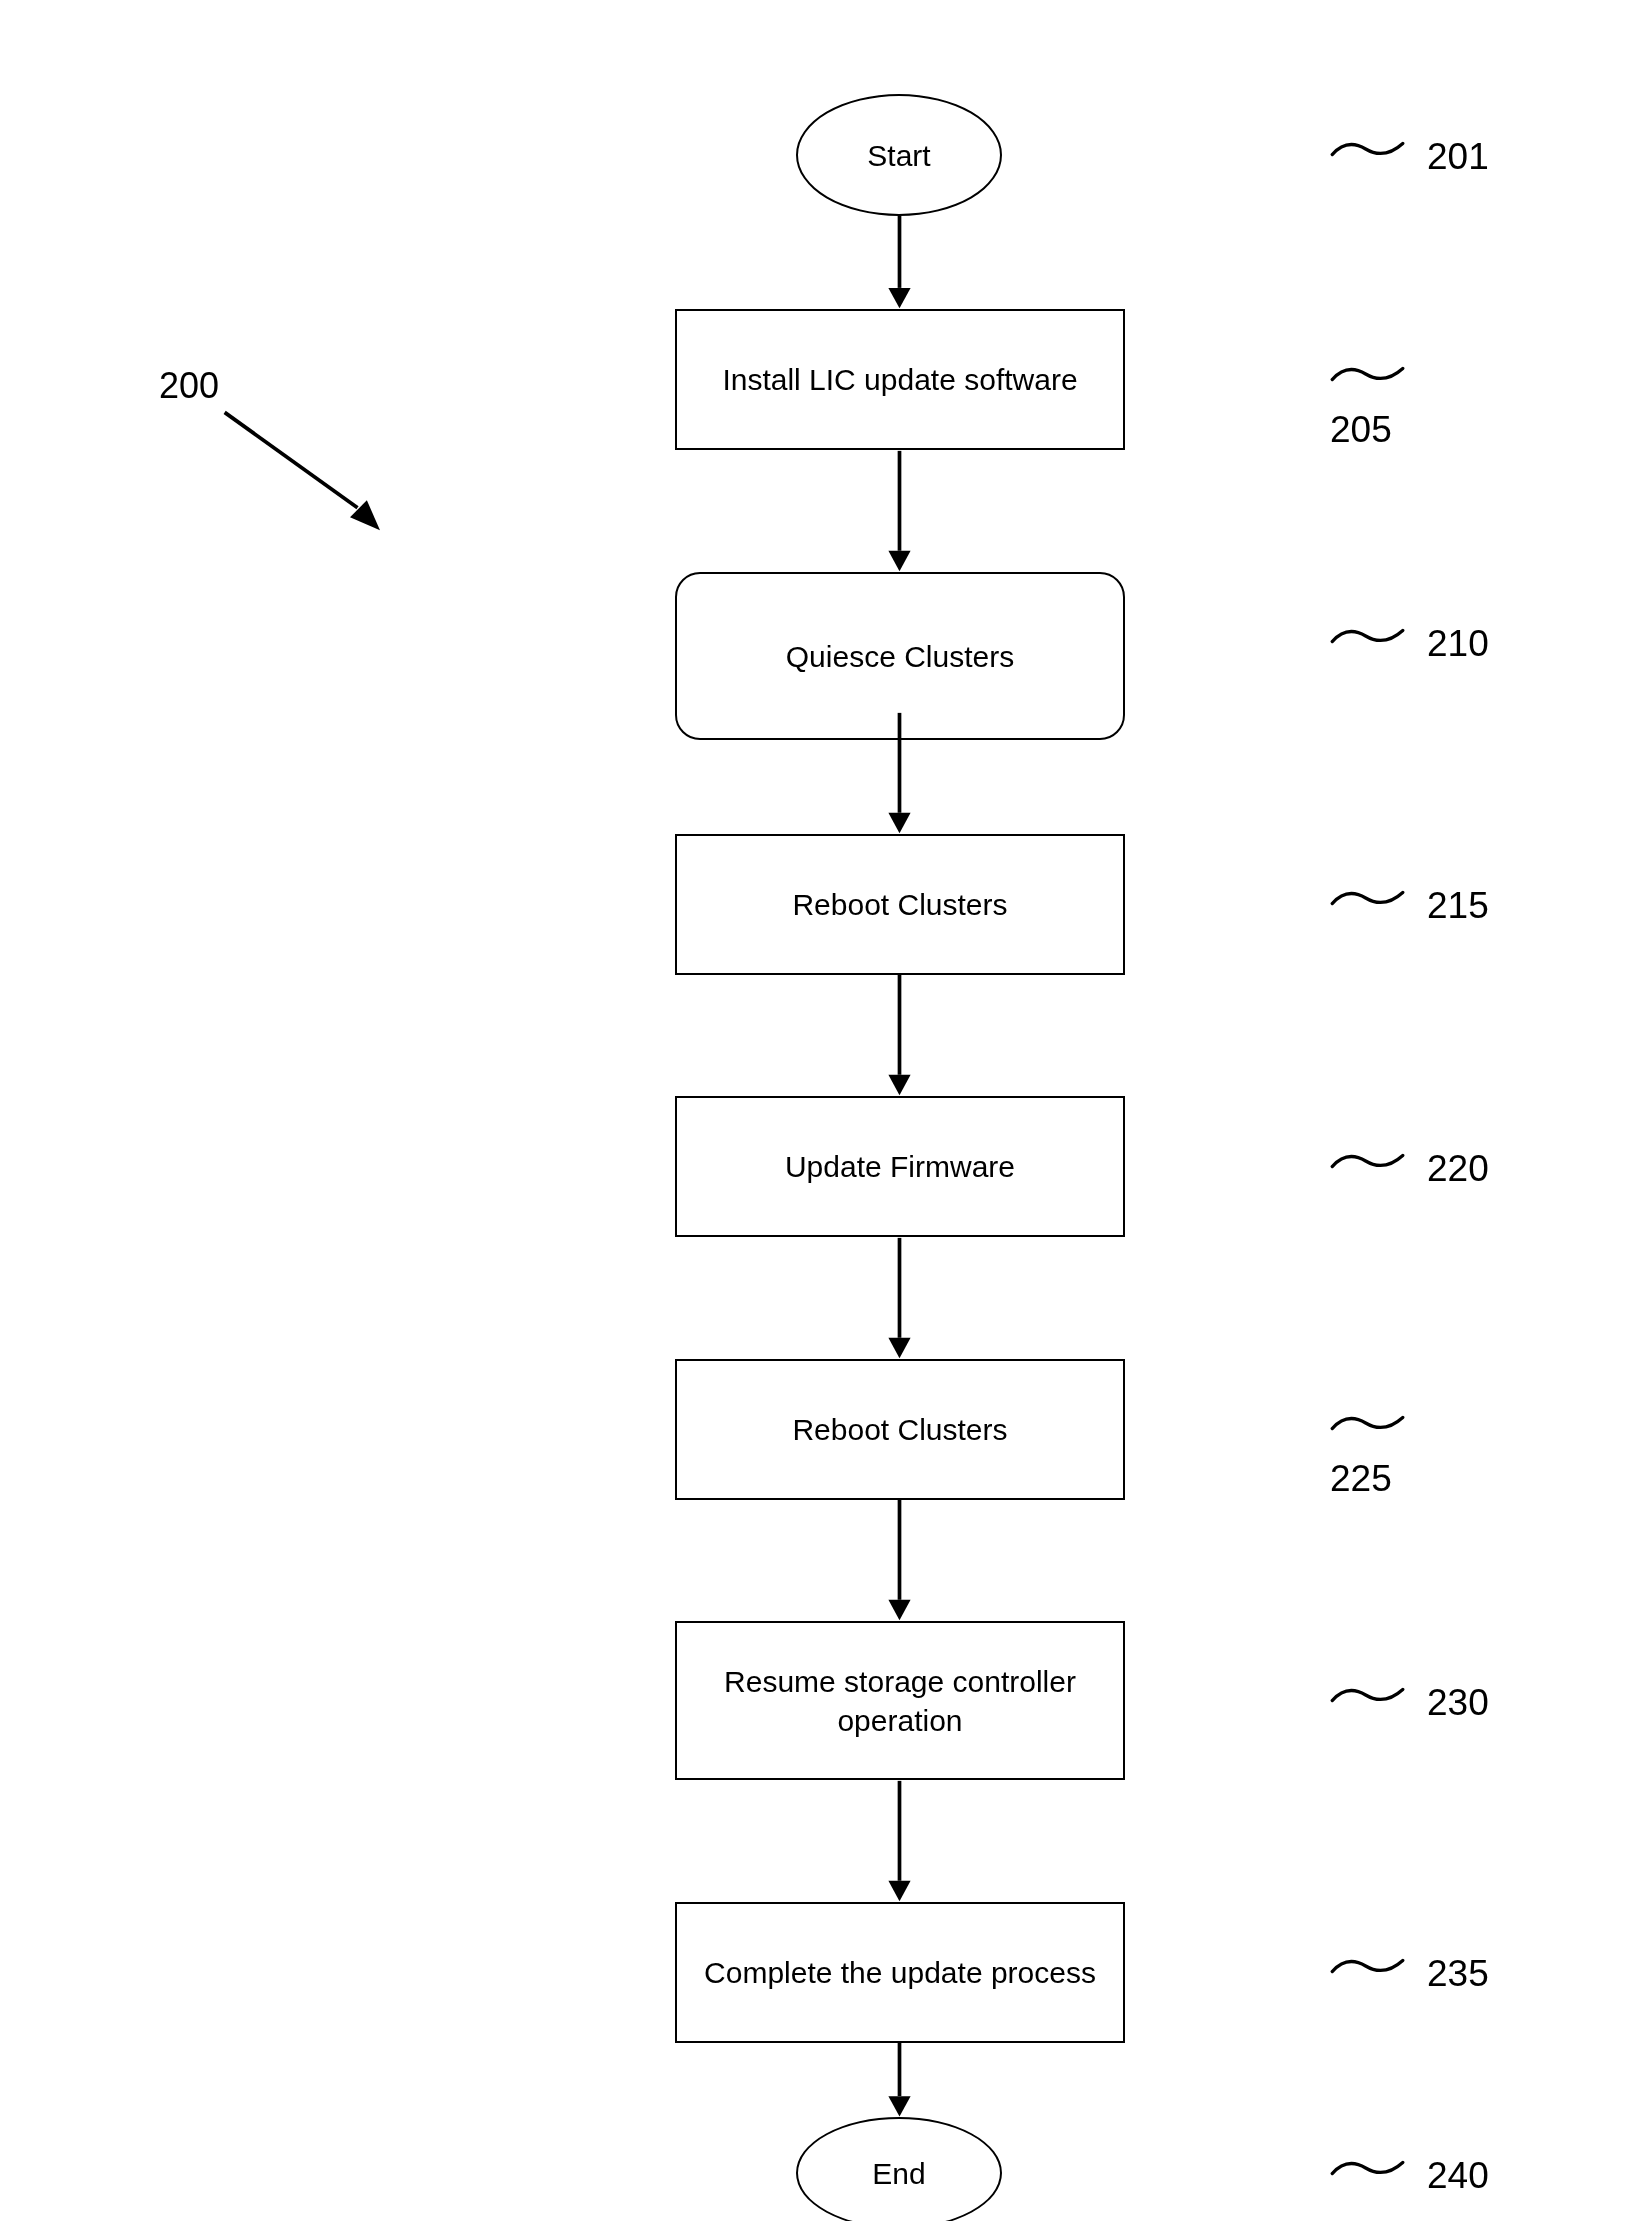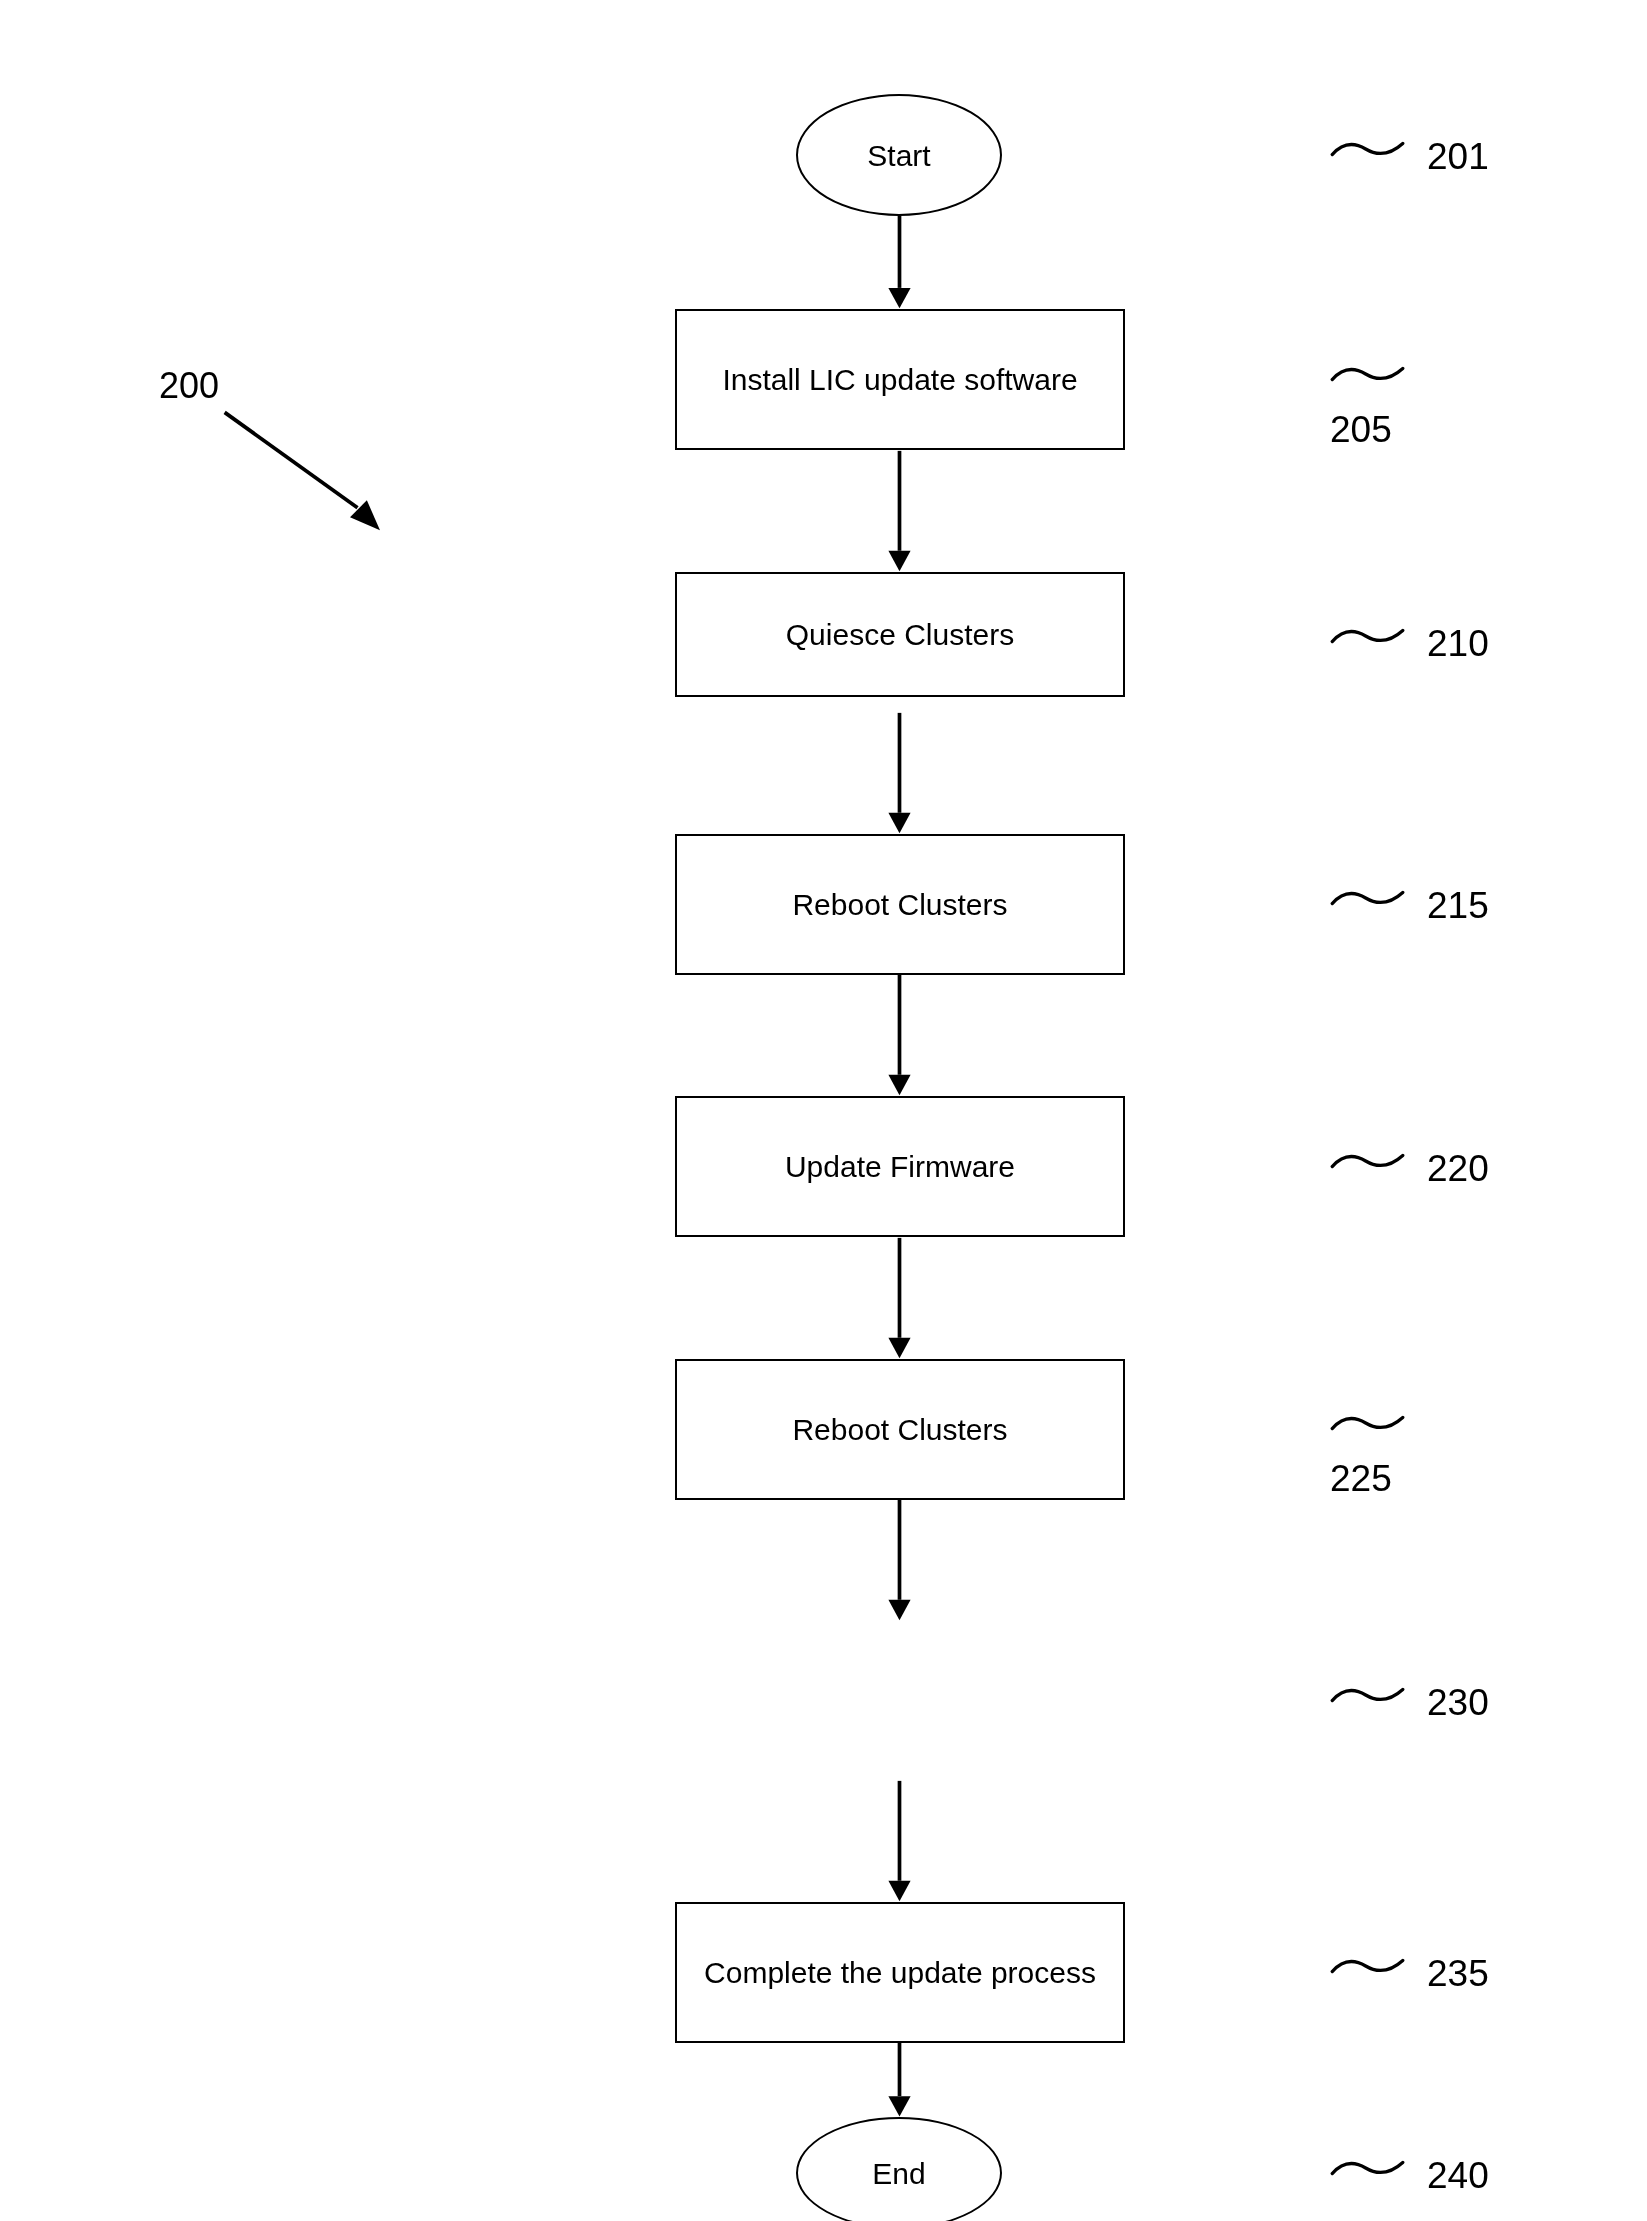--- a/index.html
+++ b/index.html
@@ -96,21 +96,21 @@
   </svg>
       </span>
       <span>205</span>
     </div>
     <div class="connector" style="left: 881px; top: 450px;">
       <svg width="37" height="122" viewBox="0 0 40 130">
     <line x1="20" y1="0" x2="20" y2="108" stroke="#000" stroke-width="4"></line>
     <polygon points="20,130 8,108 32,108" fill="#000"></polygon>
   </svg>
     </div>
-    <div class="node process" style="left: 675px; top: 572px; width: 450px; height: 125px;">
+    <div class="node process" style="left: 675px; top: 572px; width: 450px; height: 168px; border-radius: 25px;">
       <span>Quiesce Clusters</span>
     </div>
     <div class="step-label" style="left: 1330px; top: 623px;">
       <span class="tilde">
         <svg width="75" height="26" viewBox="0 0 80 28">
     <path d="M2 20 Q 18 2, 38 14 Q 58 26, 78 8" stroke="#000" stroke-width="3.5" fill="none" stroke-linecap="round"></path>
   </svg>
       </span>
       <span>210</span>
     </div>
@@ -163,20 +163,23 @@
     <path d="M2 20 Q 18 2, 38 14 Q 58 26, 78 8" stroke="#000" stroke-width="3.5" fill="none" stroke-linecap="round"></path>
   </svg>
       </span>
       <span>225</span>
     </div>
     <div class="connector" style="left: 881px; top: 1499px;">
       <svg width="37" height="122" viewBox="0 0 40 130">
     <line x1="20" y1="0" x2="20" y2="108" stroke="#000" stroke-width="4"></line>
     <polygon points="20,130 8,108 32,108" fill="#000"></polygon>
   </svg>
+    </div>
+    <div class="node process" style="left: 675px; top: 1621px; width: 450px; height: 159px;">
+      <span>Resume storage controller operation</span>
     </div>
     <div class="step-label" style="left: 1330px; top: 1682px;">
       <span class="tilde">
         <svg width="75" height="26" viewBox="0 0 80 28">
     <path d="M2 20 Q 18 2, 38 14 Q 58 26, 78 8" stroke="#000" stroke-width="3.5" fill="none" stroke-linecap="round"></path>
   </svg>
       </span>
       <span>230</span>
     </div>
     <div class="connector" style="left: 881px; top: 1780px;">

